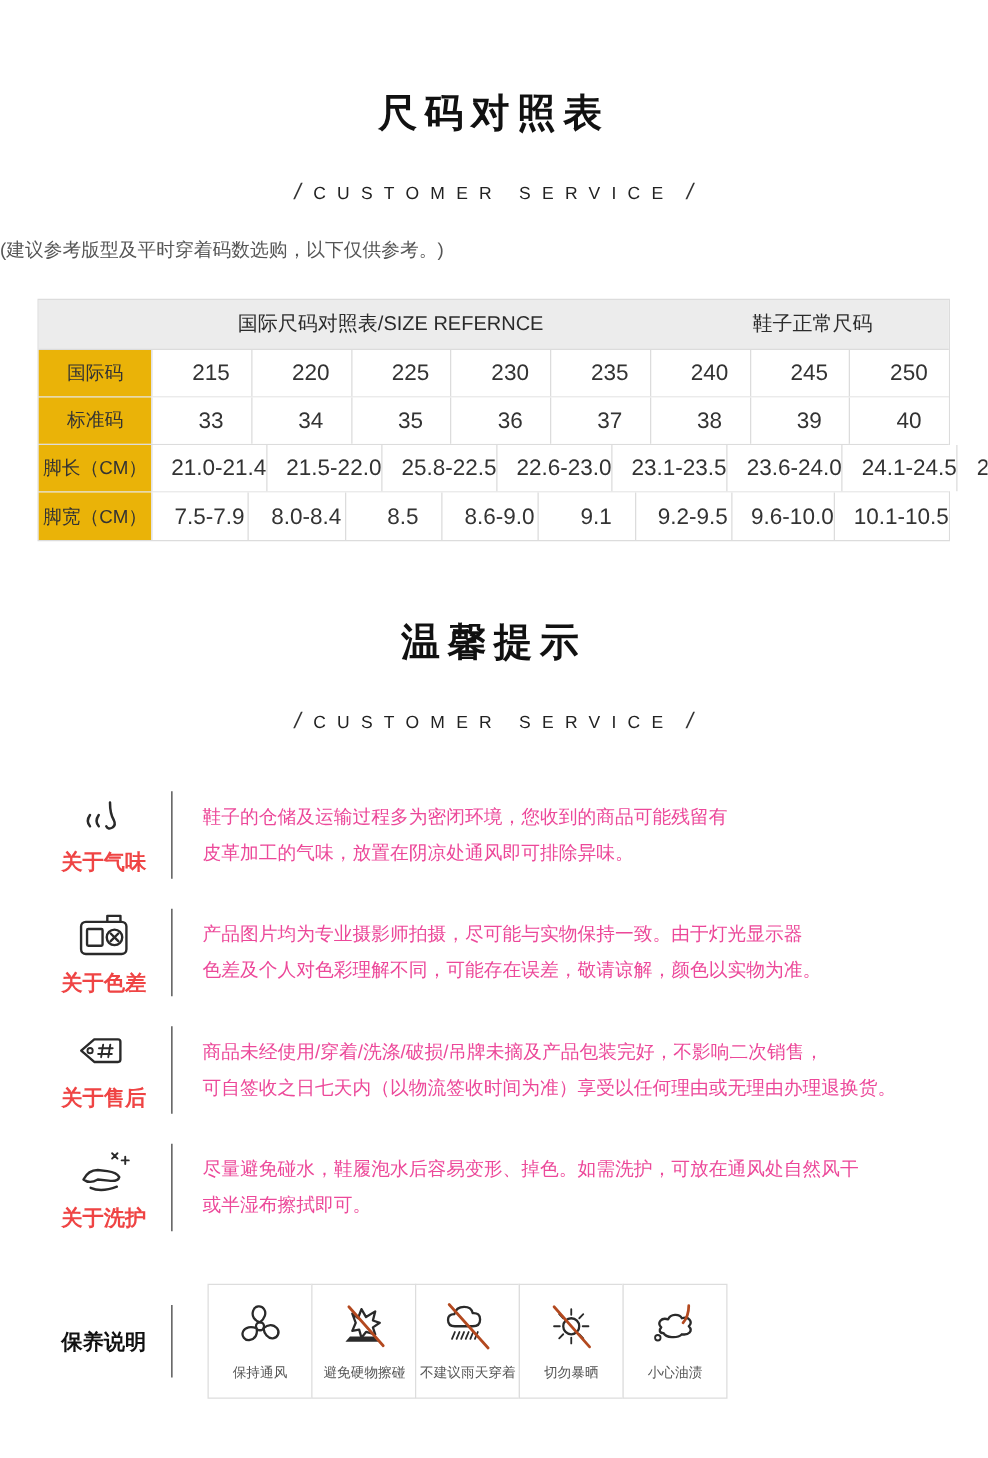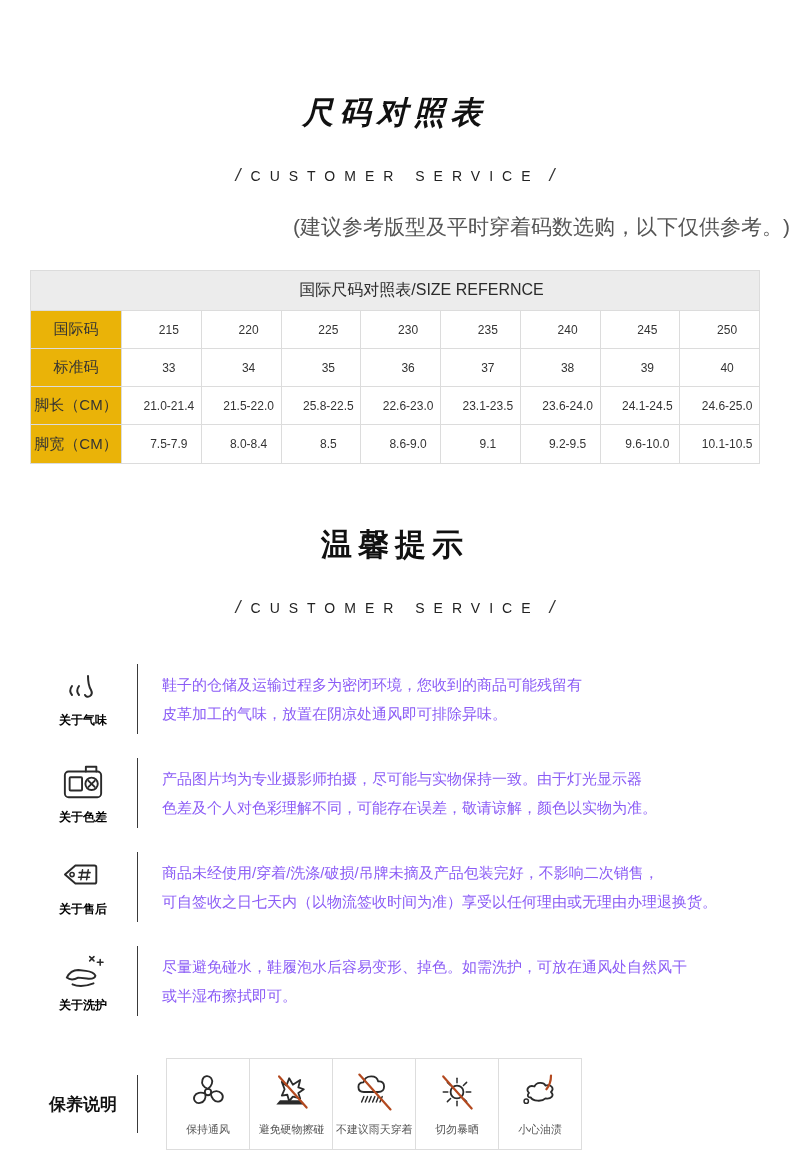--- a/index.html
+++ b/index.html
@@ -6,30 +6,30 @@
   html,body { background:#fff; }
   body {
     width:790px; height:1166px; margin:0 auto; position:relative;
     font-family:"Liberation Sans","DejaVu Sans",sans-serif; color:#2b2b2b;
     overflow:hidden;
   }
   .section-title {
     text-align:center; font-size:31px; font-weight:bold; letter-spacing:6px;
     color:#111;
   }
-  .size-title { padding-top:92px;font-style:italic; }
+  .size-title { padding-top:70px; }
   .tips-title { margin-top:60px; }
   .cs-subtitle {
     margin-top:31px; text-align:center; font-size:14px; color:#222;
     display:flex; align-items:center; justify-content:center; gap:10px;
   }
   .cs-subtitle .slash { font-size:18px; font-style:italic; color:#333; }
   .cs-subtitle .cs-text { letter-spacing:9px; }
   .note {
-    margin-top:27px; text-align:right; font-size:21px; color:#555;
+    margin-top:27px; text-align:left; font-size:15px; color:#555;
   }
 
   
   .size-table {
     width:730px; margin:29px auto 0; border:1px solid #dcdcdc;
     font-size:15px; color:#333;
   }
   .t-header {
     display:flex; height:40px; background:#ececec; border-bottom:1px solid #dcdcdc;
     font-size:16px; color:#2b2b2b;
@@ -43,36 +43,36 @@
   .t-row {
     display:grid; grid-template-columns:90px repeat(8,1fr); height:38px;
     border-bottom:1px solid #dcdcdc;
   }
   .t-row:last-child { border-bottom:none; }
   .t-row > div {
     display:flex; align-items:center; justify-content:center;
     border-left:1px solid #dcdcdc; background:#fff; white-space:nowrap;
   }
   .t-row > div:first-child { border-left:none; background:#eab308; }
-  .t-row .t-cell { font-size:12px;padding-left:15px; }
+  .t-row .t-cell { font-size:18px;padding-left:15px; }
 
   
   .tips-wrap { width:732px; margin:44px auto 0; }
   .tip {
     display:flex; align-items:center; margin-bottom:20px; min-height:74px;
   }
   .tip-left {
     width:108px; display:flex; flex-direction:column; align-items:center;
     justify-content:center; flex-shrink:0;
   }
   .tip-left svg { display:block; }
-  .tip-label { font-size:12px; font-weight:bold; color:#000000; margin-top:7px; white-space:nowrap; }
+  .tip-label { font-size:17px; font-weight:bold; color:#ef4444; margin-top:7px; white-space:nowrap; }
   .v-divider { width:1px; background:#3a3a3a; align-self:stretch; margin:2px 0; flex-shrink:0; }
   .tip-text {
-    flex:1; padding-left:24px; font-size:15px; line-height:29px; color:#8b5cf6;
+    flex:1; padding-left:24px; font-size:15px; line-height:29px; color:#ec4899;
     white-space:pre-line;
   }
 
   
   .care-row { width:732px; margin:40px auto 0; display:flex; align-items:center; }
   .care-label {
     width:108px; text-align:center; font-size:17px; font-weight:bold; color:#111;
     flex-shrink:0;
   }
   .care-divider { width:1px; height:58px; background:#3a3a3a; flex-shrink:0; }
@@ -101,20 +101,21 @@
   <span class="slash">/</span>
   <span class="cs-text">CUSTOMER SERVICE</span>
   <span class="slash">/</span>
 </div>
 
 <div class="note">(建议参考版型及平时穿着码数选购，以下仅供参考。)</div>
 
 <div class="size-table">
   <div class="t-header">
     <div class="h-left">国际尺码对照表/SIZE REFERNCE</div>
+    <div class="h-right">鞋子正常尺码</div>
   </div>
   <div class="t-row">
     <div class="t-label">国际码</div>
     <div class="t-cell">215</div>
     <div class="t-cell">220</div>
     <div class="t-cell">225</div>
     <div class="t-cell">230</div>
     <div class="t-cell">235</div>
     <div class="t-cell">240</div>
     <div class="t-cell">245</div>

